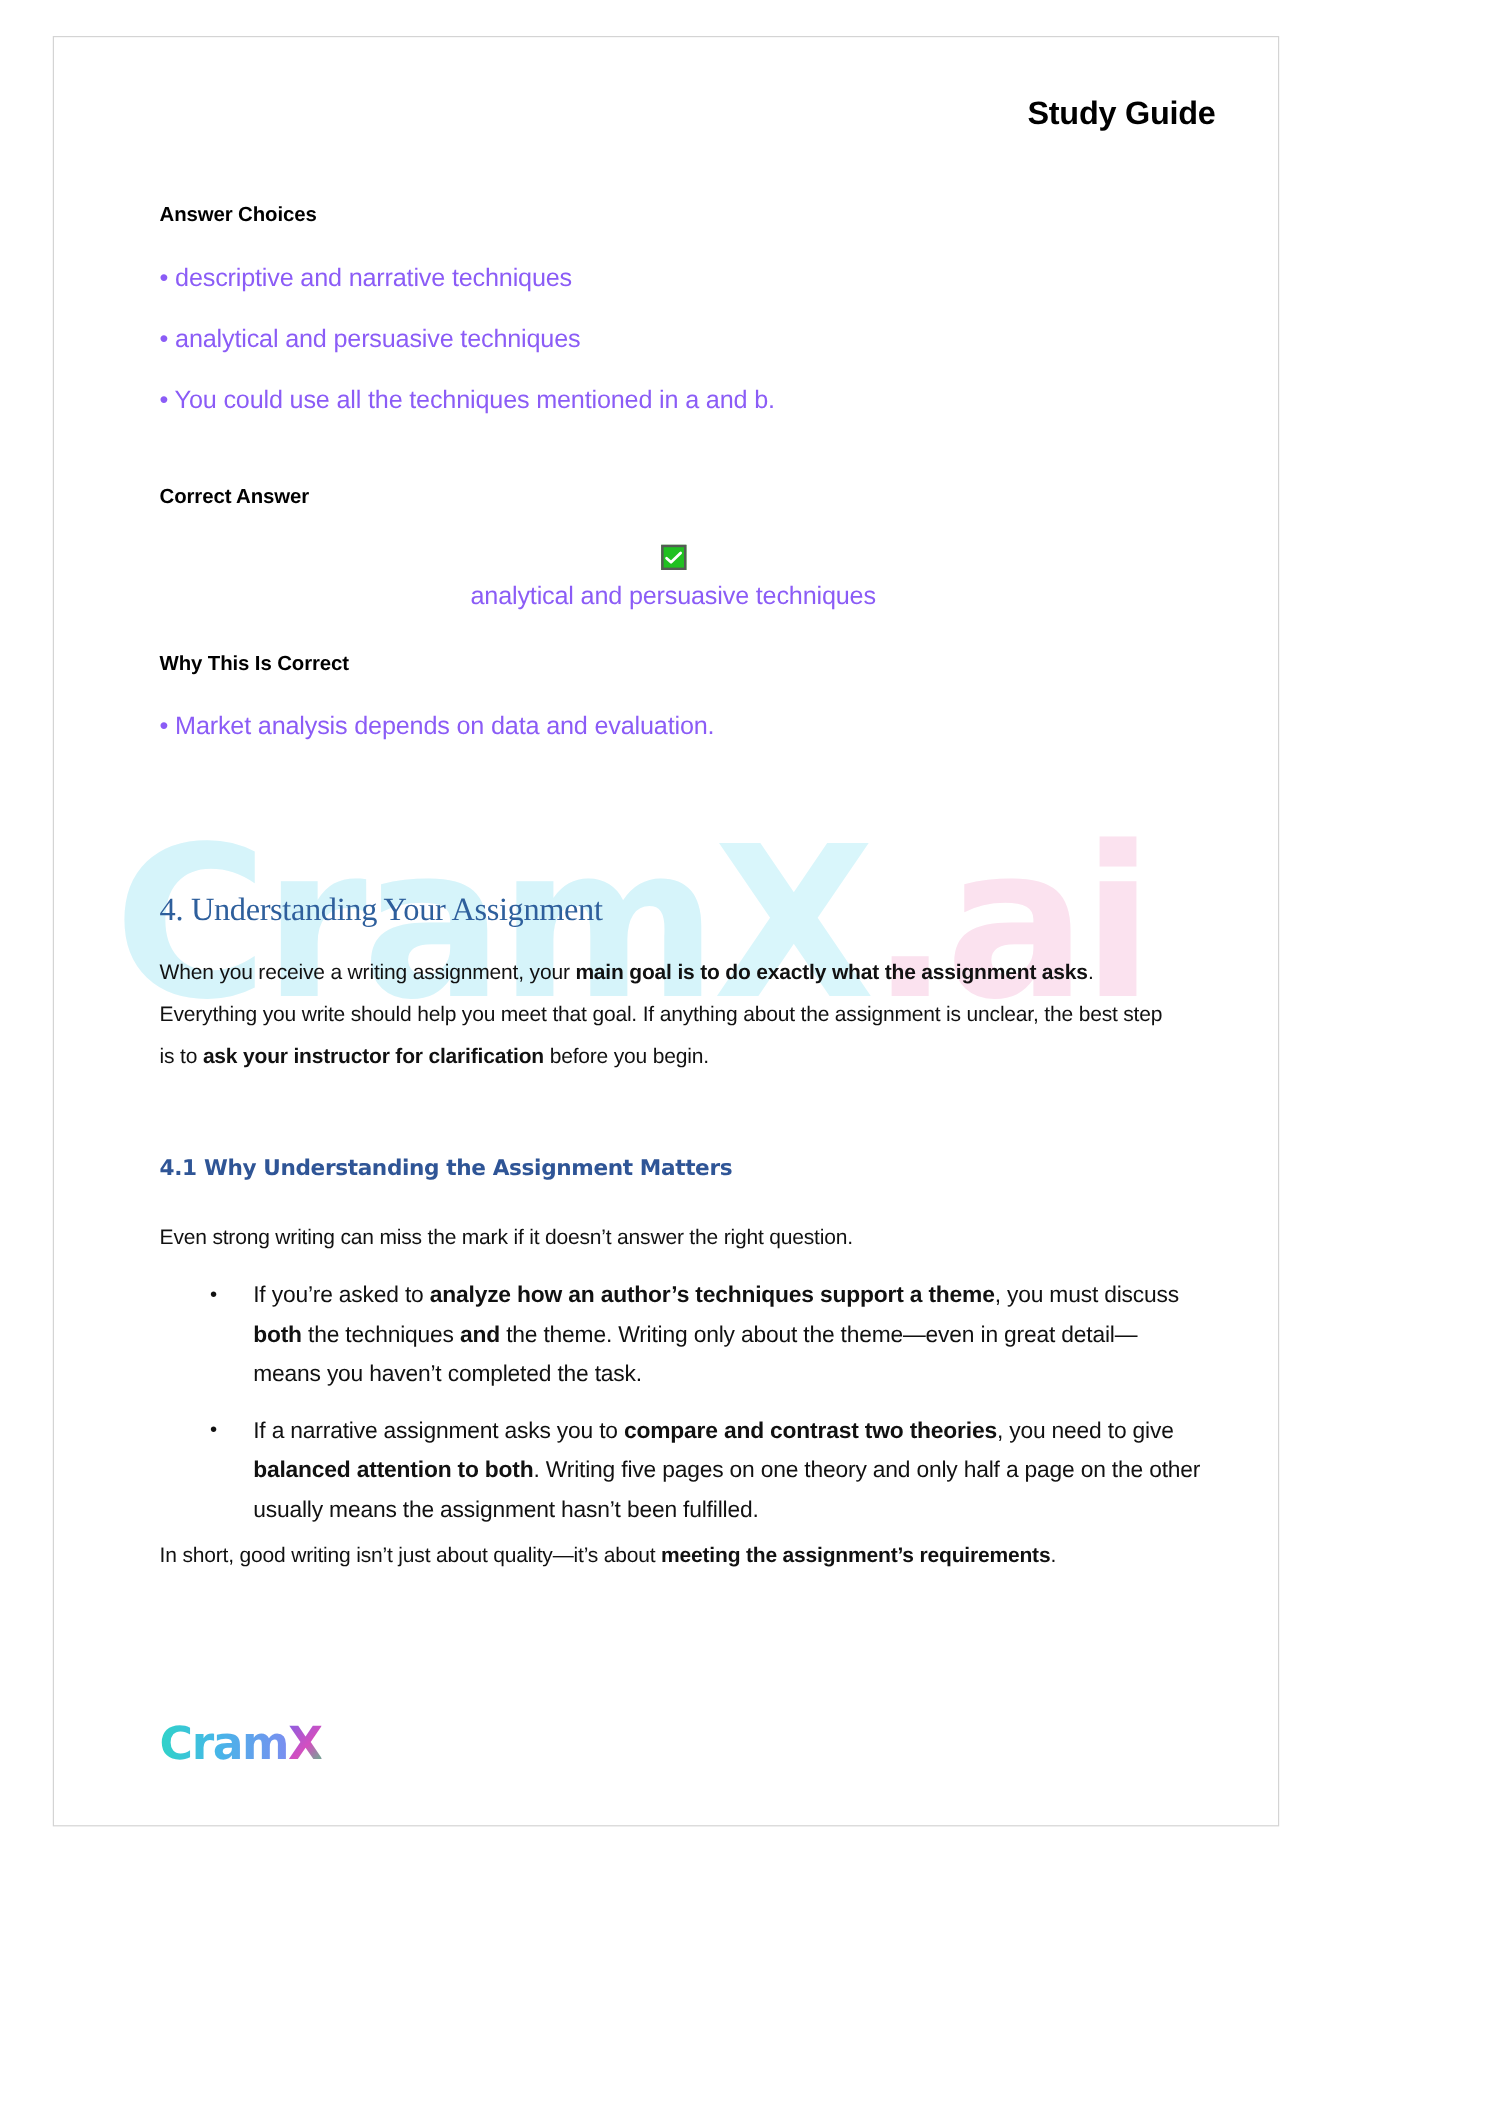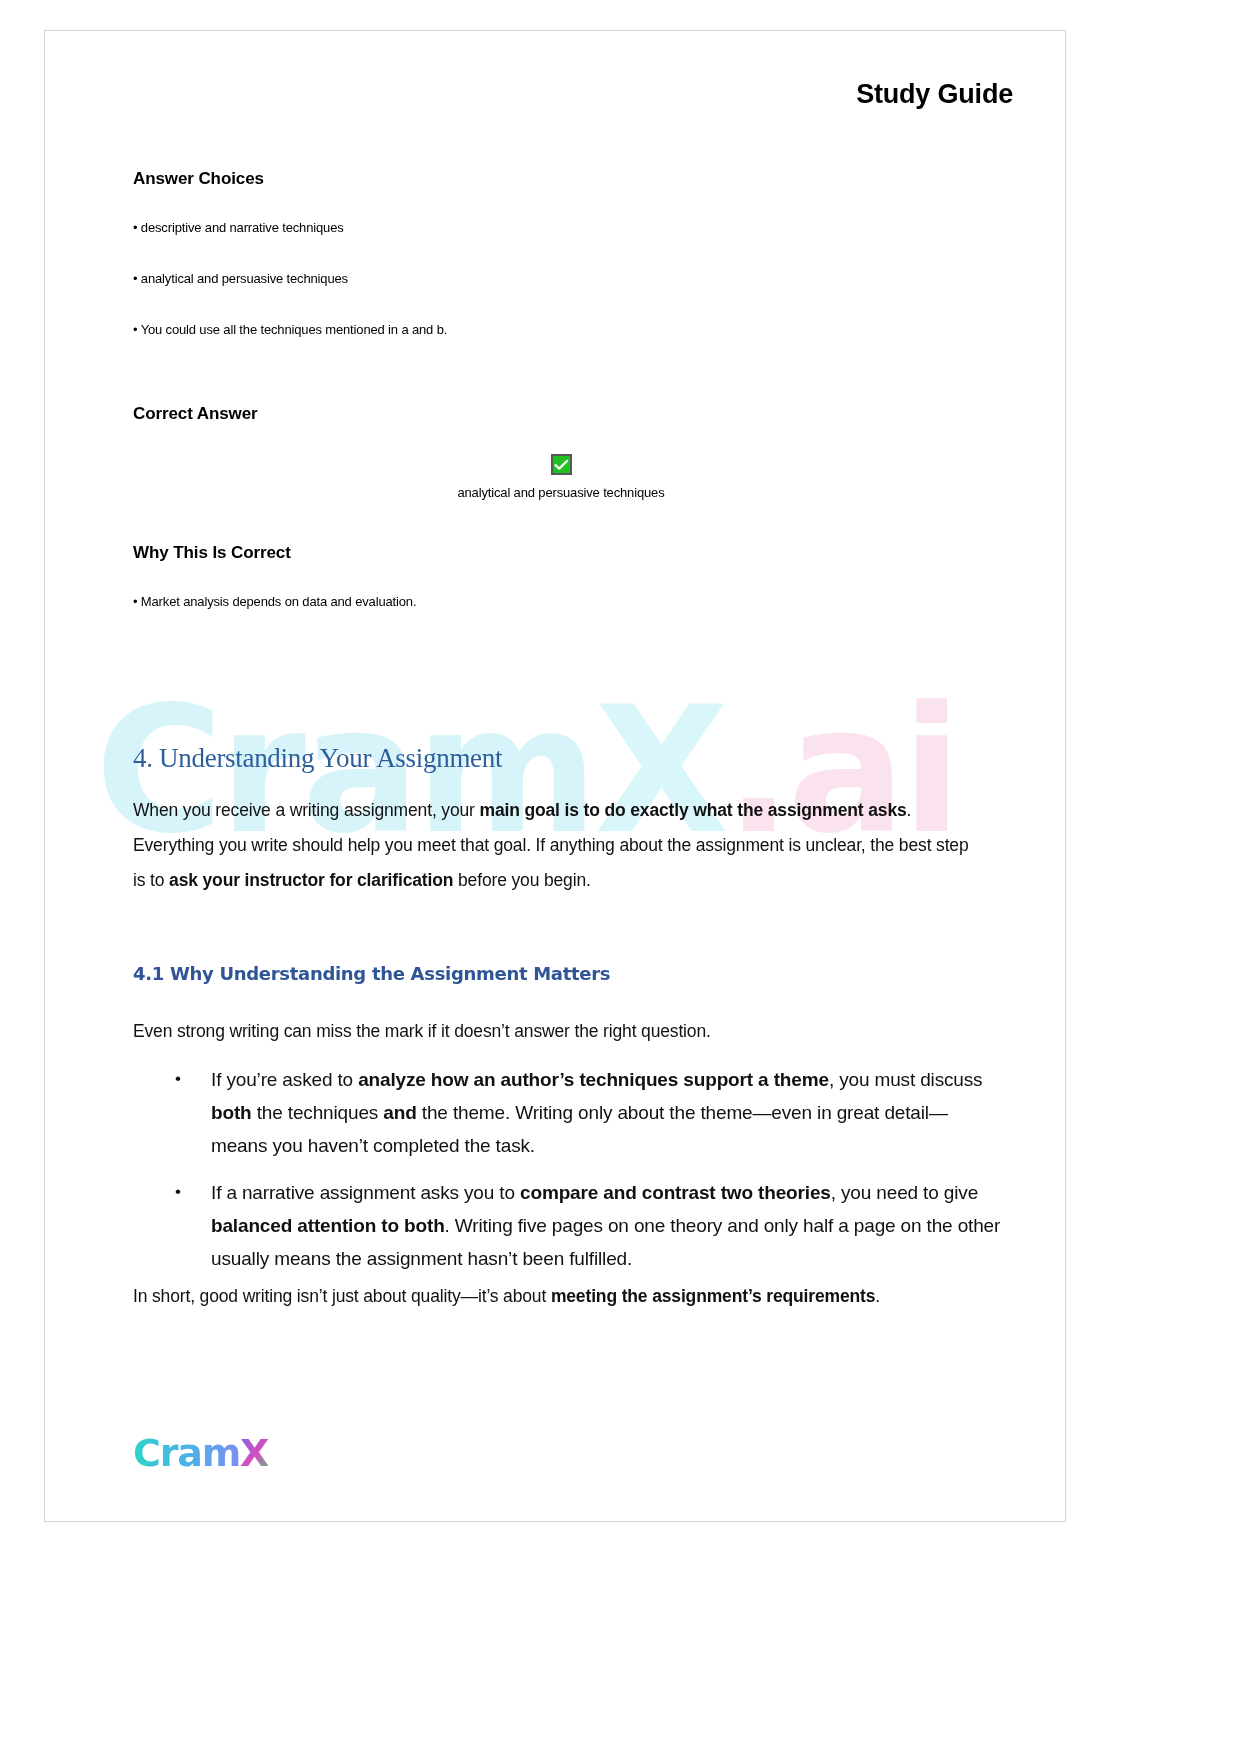--- a/index.html
+++ b/index.html
@@ -68,22 +68,22 @@
 
   
   .blk { position: absolute; left: 88px; width: 856px; }
   .lbl-bold {
     font-size: 17px;
     font-weight: bold;
     color: #000;
     letter-spacing: -0.1px;
   }
   .bullet-line {
-    font-size: 13px;
-    color: #000000;
+    font-size: 21px;
+    color: #8b5cf6;
     letter-spacing: -0.15px;
   }
   .ck-row { display: flex; align-items: center; gap: 10px; flex-direction: column; }
   .checkbox {
     width: 21px; height: 21px;
     background: #20c021;
     border: 2px solid #555a55;
     display: inline-flex;
     align-items: center;
     justify-content: center;

